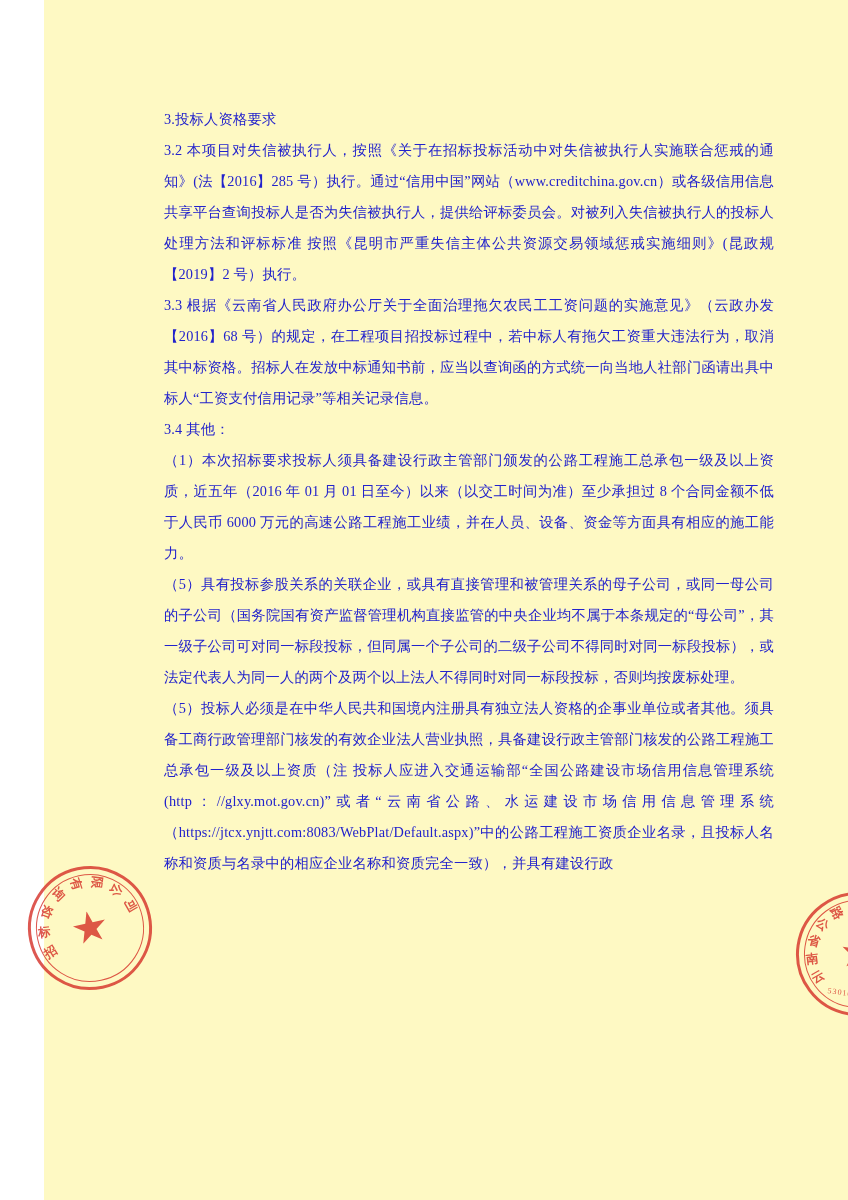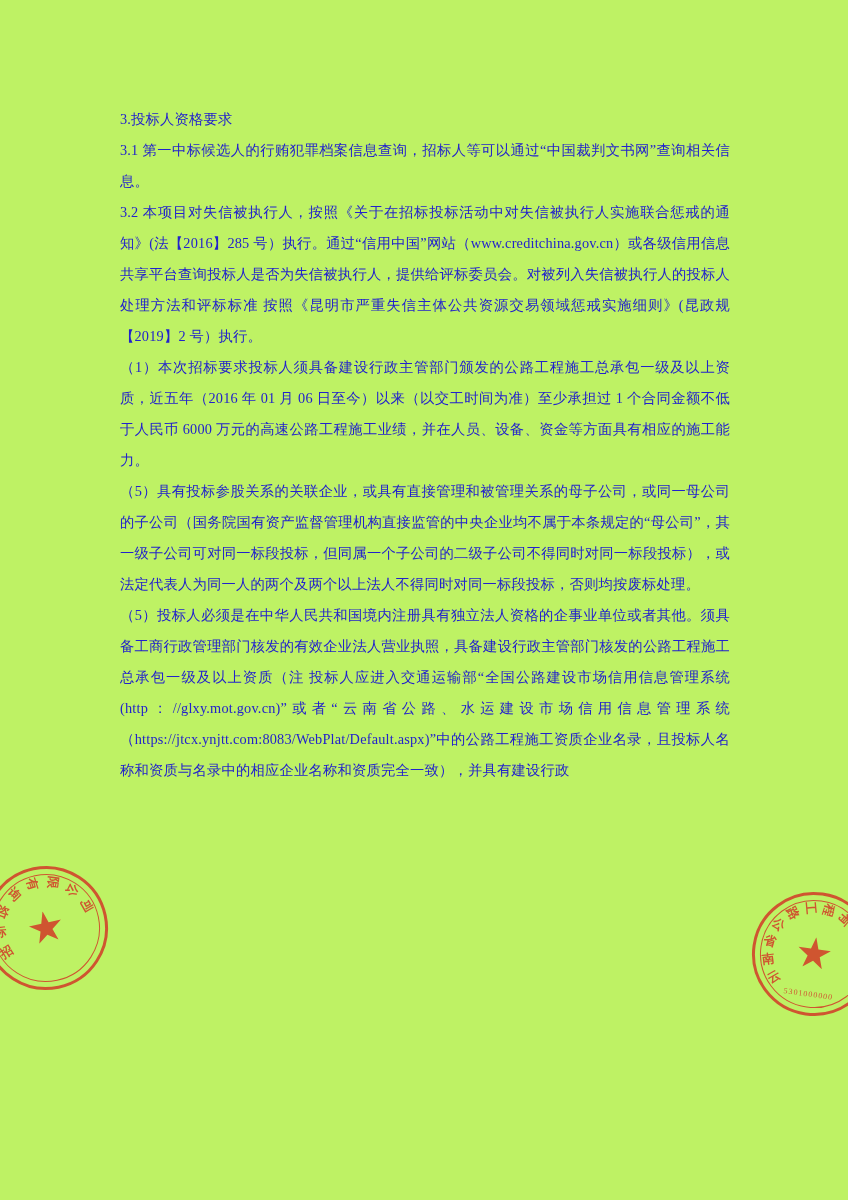--- a/index.html
+++ b/index.html
@@ -10,21 +10,22 @@
     width: 848px;
     height: 1200px;
     background: #ffffff;
     font-family: "Liberation Serif", "DejaVu Serif", serif;
     position: relative;
     overflow: hidden;
   }
   .page {
     position: absolute;
     inset: 0;
-    background: #bef264;
+    background: #fef9c3;
+    margin-left: 44px;
   }
   .content {
     position: absolute;
     left: 120px;
     top: 104px;
     width: 610px;
     color: #2222cc;
     font-size: 14.3px;
     line-height: 31px;
     text-align: justify;
@@ -108,23 +109,24 @@
     letter-spacing: 1px;
   }
 </style>
 </head>
 <body>
 
 <div class="page">
 
   <div class="content">
     <p class="heading">3.投标人资格要求</p>
-    <p class="indent1">3.1 第一中标候选人的行贿犯罪档案信息查询，招标人等可以通过“中国裁判文书网”查询相关信息。</p>
     <p class="indent1">3.2 本项目对失信被执行人，按照《关于在招标投标活动中对失信被执行人实施联合惩戒的通知》(法【2016】285 号）执行。通过“信用中国”网站（www.creditchina.gov.cn）或各级信用信息共享平台查询投标人是否为失信被执行人，提供给评标委员会。对被列入失信被执行人的投标人处理方法和评标标准  按照《昆明市严重失信主体公共资源交易领域惩戒实施细则》(昆政规【2019】2 号）执行。</p>
-    <p class="indent2">（1）本次招标要求投标人须具备建设行政主管部门颁发的公路工程施工总承包一级及以上资质，近五年（2016 年 01 月 06 日至今）以来（以交工时间为准）至少承担过 1 个合同金额不低于人民币 6000 万元的高速公路工程施工业绩，并在人员、设备、资金等方面具有相应的施工能力。</p>
+    <p class="indent1">3.3 根据《云南省人民政府办公厅关于全面治理拖欠农民工工资问题的实施意见》（云政办发【2016】68 号）的规定，在工程项目招投标过程中，若中标人有拖欠工资重大违法行为，取消其中标资格。招标人在发放中标通知书前，应当以查询函的方式统一向当地人社部门函请出具中标人“工资支付信用记录”等相关记录信息。</p>
+    <p class="indent1">3.4 其他：</p>
+    <p class="indent2">（1）本次招标要求投标人须具备建设行政主管部门颁发的公路工程施工总承包一级及以上资质，近五年（2016 年 01 月 01 日至今）以来（以交工时间为准）至少承担过 8 个合同金额不低于人民币 6000 万元的高速公路工程施工业绩，并在人员、设备、资金等方面具有相应的施工能力。</p>
     <p class="indent2">（5）具有投标参股关系的关联企业，或具有直接管理和被管理关系的母子公司，或同一母公司的子公司（国务院国有资产监督管理机构直接监管的中央企业均不属于本条规定的“母公司”，其一级子公司可对同一标段投标，但同属一个子公司的二级子公司不得同时对同一标段投标），或法定代表人为同一人的两个及两个以上法人不得同时对同一标段投标，否则均按废标处理。</p>
     <p class="indent2">（5）投标人必须是在中华人民共和国境内注册具有独立法人资格的企事业单位或者其他。须具备工商行政管理部门核发的有效企业法人营业执照，具备建设行政主管部门核发的公路工程施工总承包一级及以上资质（注 投标人应进入交通运输部“全国公路建设市场信用信息管理系统(http：//glxy.mot.gov.cn)”或者“云南省公路、水运建设市场信用信息管理系统（https://jtcx.ynjtt.com:8083/WebPlat/Default.aspx)”中的公路工程施工资质企业名录，且投标人名称和资质与名录中的相应企业名称和资质完全一致），并具有建设行政</p>
   </div>
 
   <div class="seal seal-left">
     <div class="inner-ring"></div>
     <div class="ring-text">
         <span style="transform: rotate(-110deg) translate(0px, -46px) rotate(90deg) translate(-50%, -50%);">招</span>
         <span style="transform: rotate(-84deg) translate(0px, -46px) rotate(90deg) translate(-50%, -50%);">标</span>
         <span style="transform: rotate(-58deg) translate(0px, -46px) rotate(90deg) translate(-50%, -50%);">咨</span>

